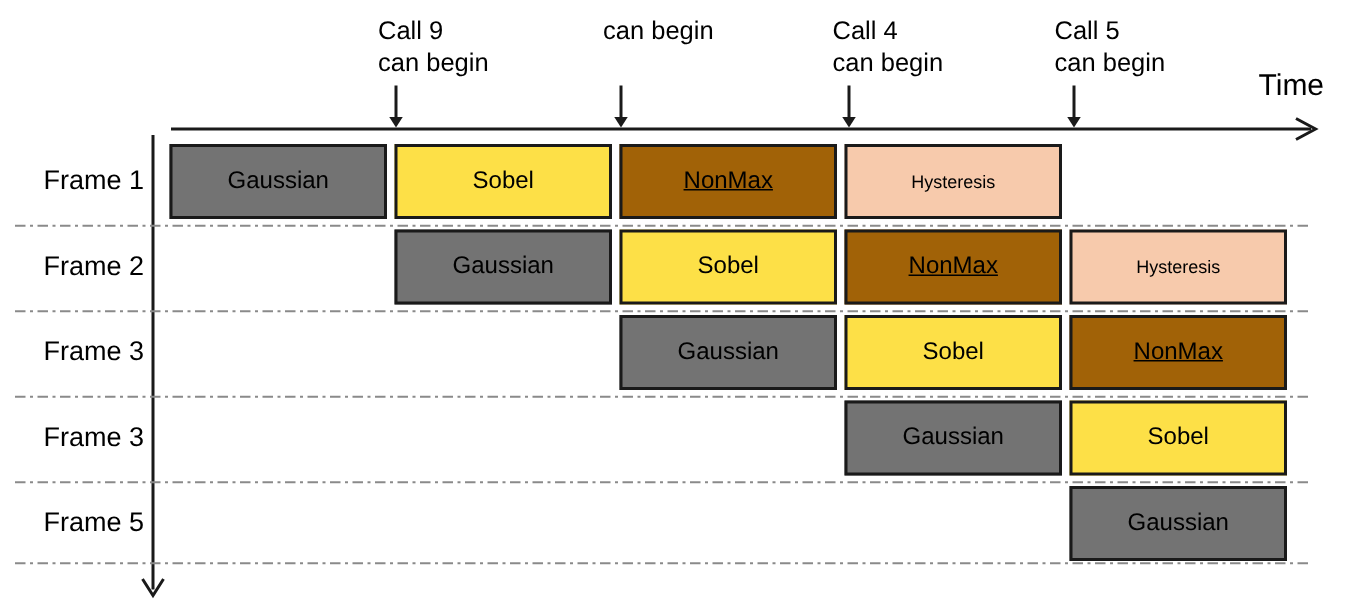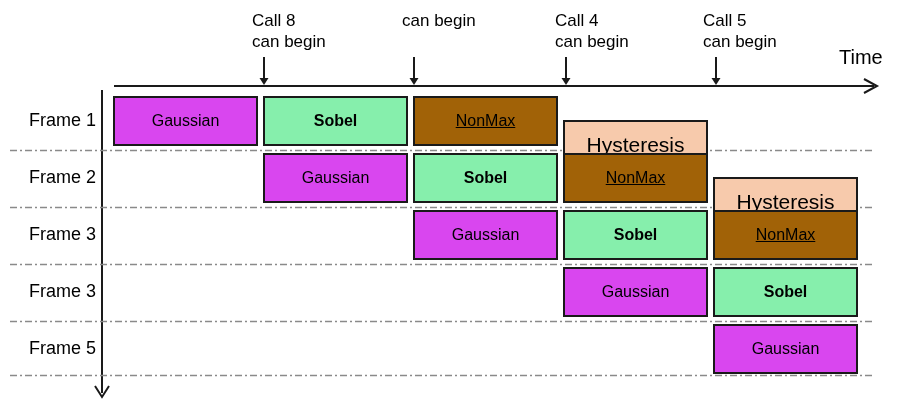--- a/index.html
+++ b/index.html
@@ -43,24 +43,24 @@
     width: 145px;
     height: 50px;
     box-sizing: border-box;
     border: 2px solid #1a1a1a;
     display: flex;
     align-items: center;
     justify-content: center;
     font-size: 16px;
     white-space: nowrap;
   }
-  .gaussian   { background: #d946ef; }
-  .sobel      { background: #86efac; font-weight: bold; }
+  .gaussian   { background: #737373; }
+  .sobel      { background: #fde047; }
   .nonmax     { background: #a16207; text-decoration: underline; }
-  .hysteresis { background: #f7caac; font-size: 21px; margin-top: 24px; }
+  .hysteresis { background: #f7caac; font-size: 12px; }
 </style>
 </head>
 <body>
 
 <div class="canvas">
 
   <svg class="layer" viewBox="0 0 903 408" xmlns="http://www.w3.org/2000/svg">
 
     <line x1="114" y1="86" x2="874" y2="86" stroke="#1a1a1a" stroke-width="2"></line>
     <polyline points="864,79 877,86 864,93" fill="none" stroke="#1a1a1a" stroke-width="2"></polyline>
@@ -86,21 +86,21 @@
     </g>
 
     <line x1="10" y1="150.5" x2="873" y2="150.5" stroke="#8a8a8a" stroke-width="1.4" stroke-dasharray="7 3 2 3"></line>
     <line x1="10" y1="207.5" x2="873" y2="207.5" stroke="#8a8a8a" stroke-width="1.4" stroke-dasharray="7 3 2 3"></line>
     <line x1="10" y1="264.5" x2="873" y2="264.5" stroke="#8a8a8a" stroke-width="1.4" stroke-dasharray="7 3 2 3"></line>
     <line x1="10" y1="321.5" x2="873" y2="321.5" stroke="#8a8a8a" stroke-width="1.4" stroke-dasharray="7 3 2 3"></line>
     <line x1="10" y1="375.5" x2="873" y2="375.5" stroke="#8a8a8a" stroke-width="1.4" stroke-dasharray="7 3 2 3"></line>
   </svg>
 
   <div class="call" style="left:252px">
-    <div>Call 8</div>
+    <div>Call 9</div>
     <div>can begin</div>
   </div>
   <div class="call" style="left:402px">
     <div>can begin</div>
   </div>
   <div class="call" style="left:555px">
     <div>Call 4</div>
     <div>can begin</div>
   </div>
   <div class="call" style="left:703px">

